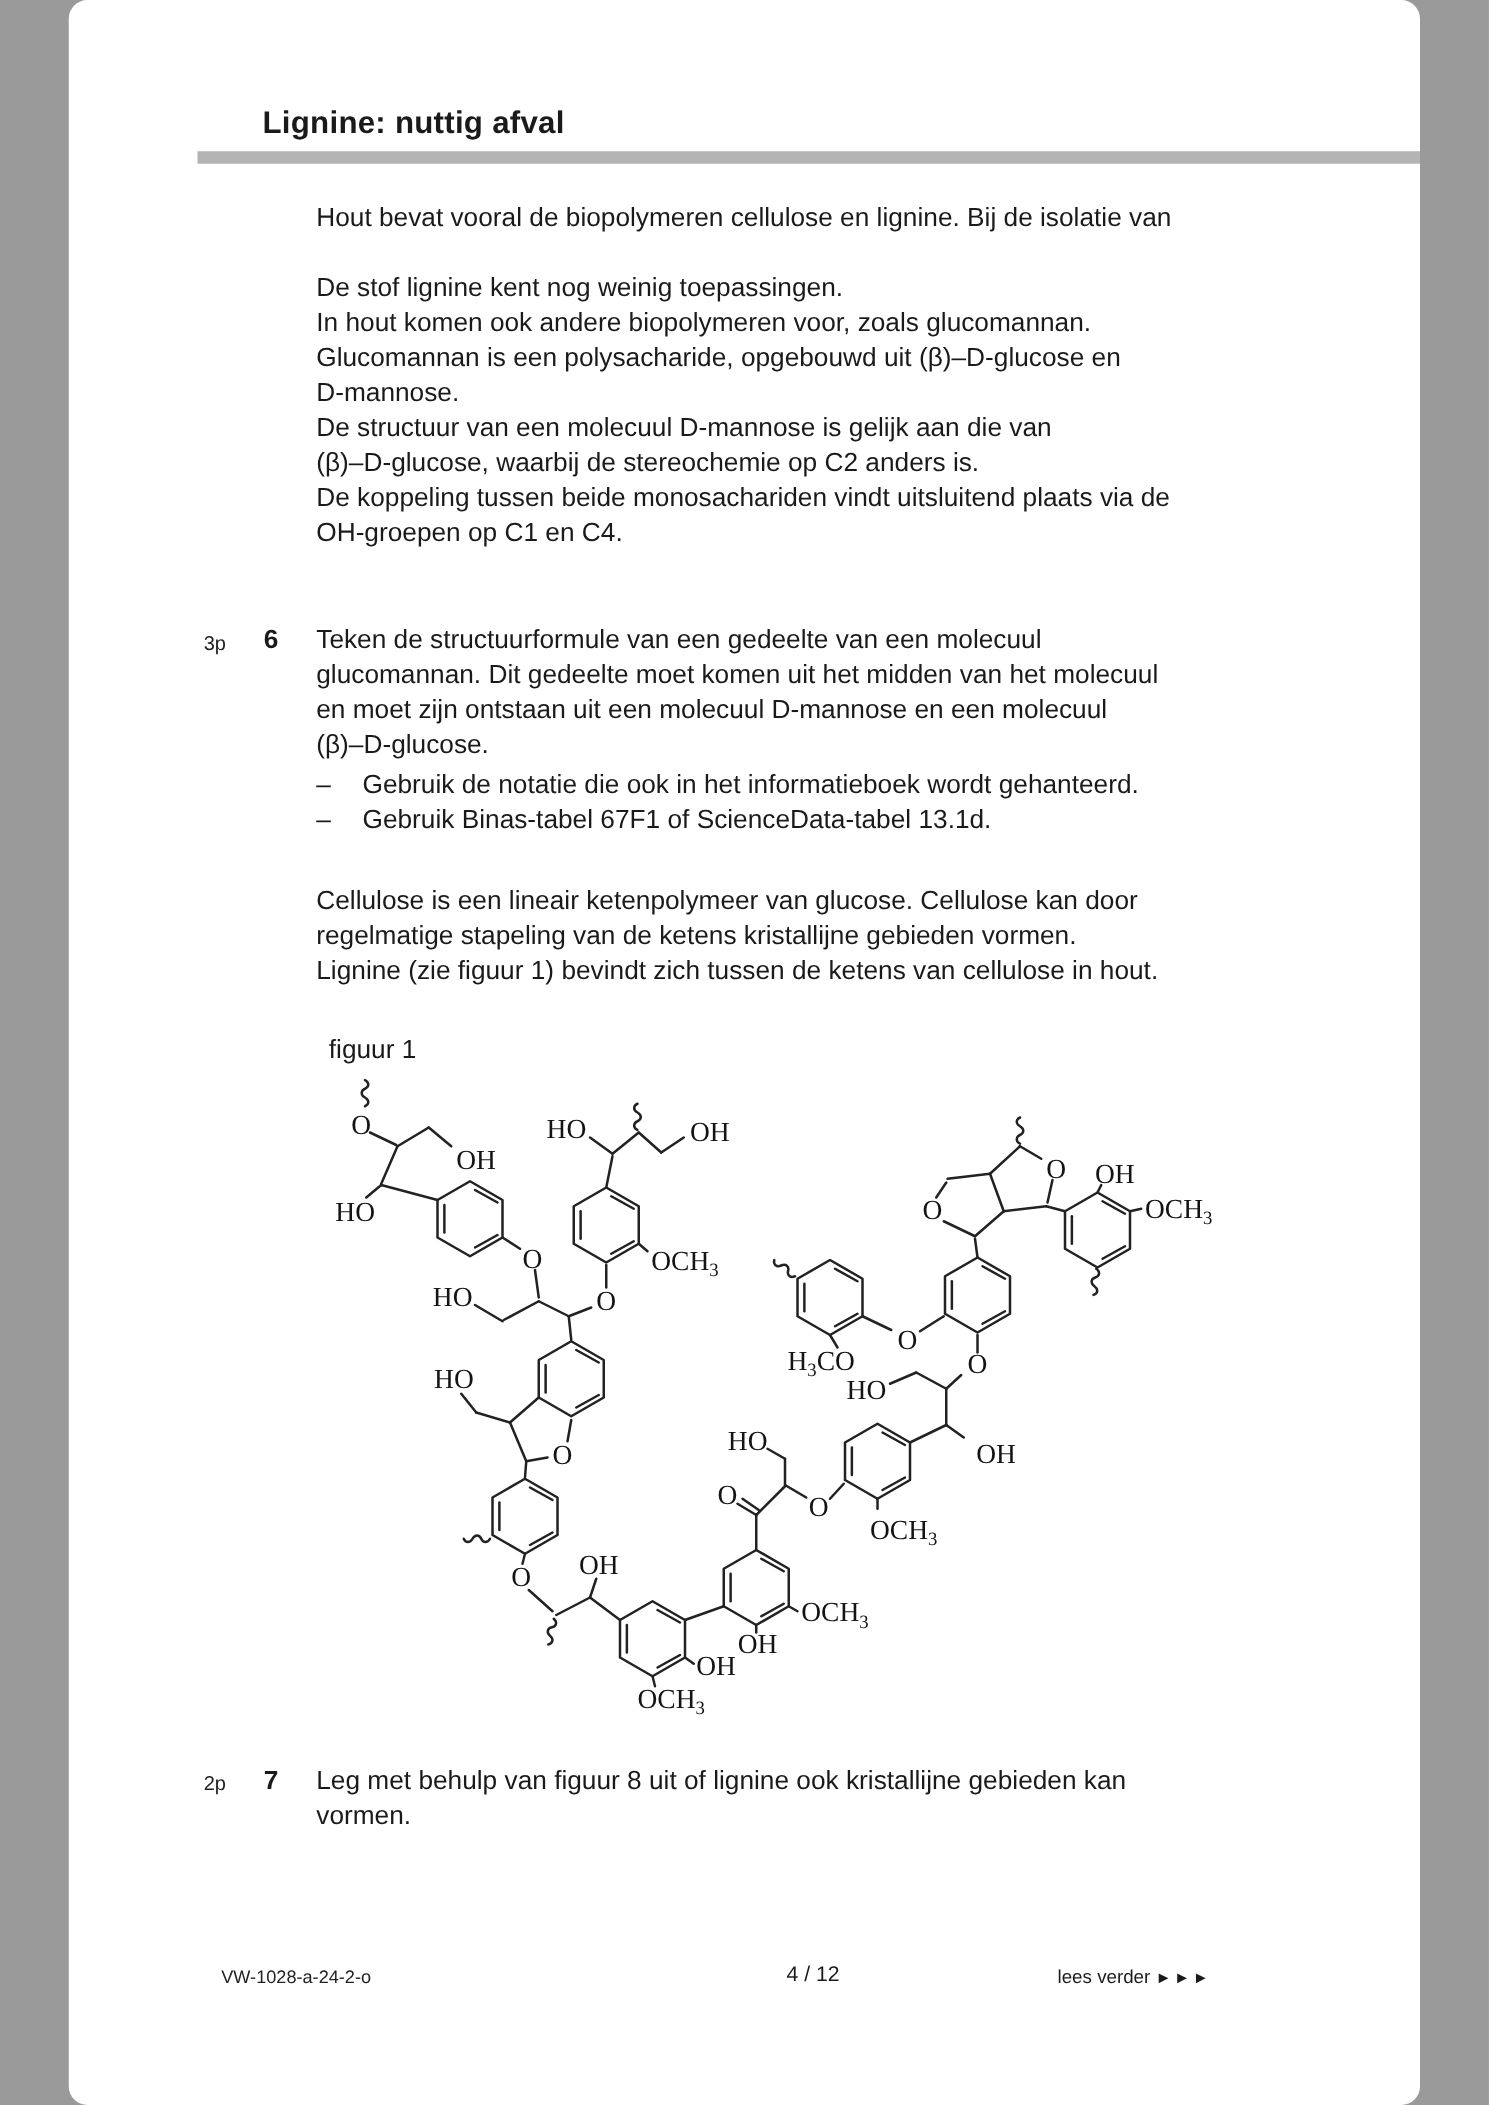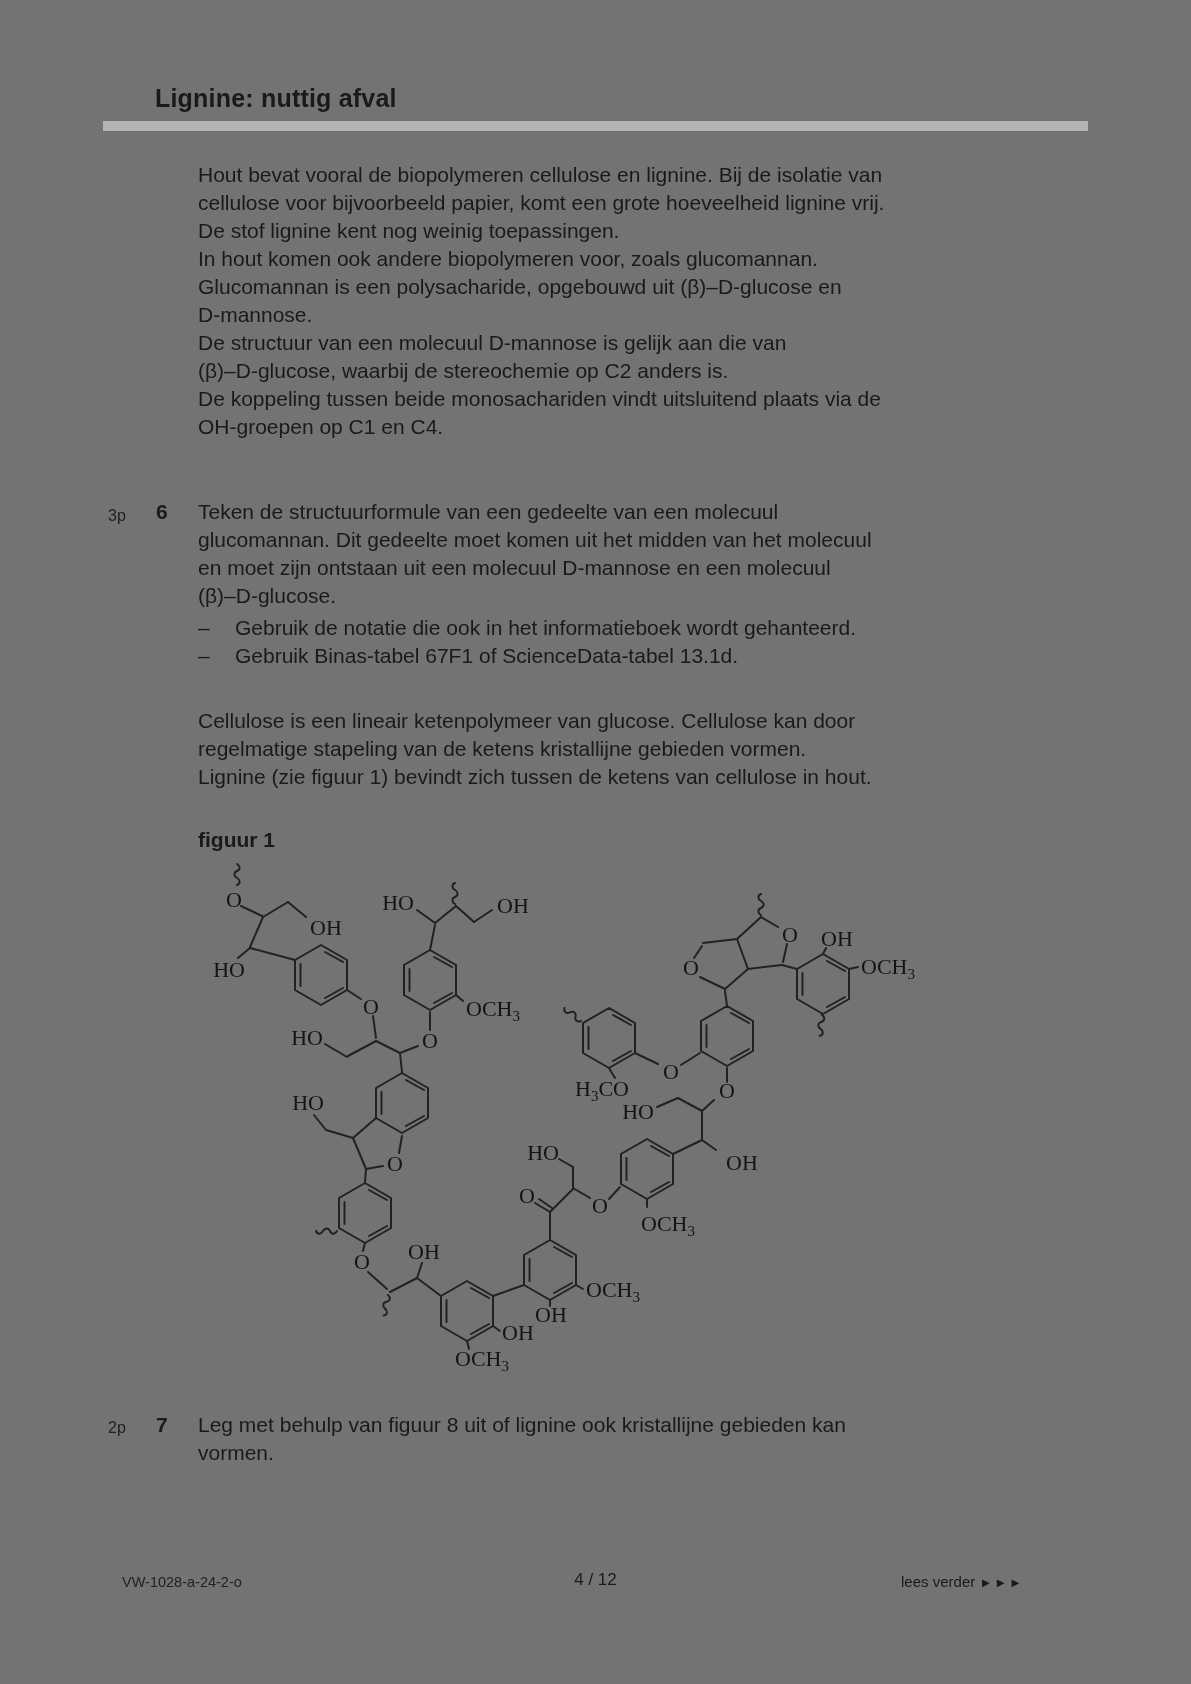--- a/index.html
+++ b/index.html
@@ -1,44 +1,43 @@
 <!DOCTYPE html>
 <html><head>
 <meta charset="utf-8">
 <style>
   html,body{margin:0;padding:0;background:#9a9a9a;}
-  .page{position:relative;width:1191px;height:1684px;background:#737373;margin:0 auto;
-        font-family:"Liberation Sans",sans-serif;color:#1a1a1a;overflow:hidden;}
+  .page{position:relative;width:1081px;height:1684px;background:#ffffff;margin:0 auto;
+        font-family:"Liberation Sans",sans-serif;color:#1a1a1a;overflow:hidden;border-radius:15px;}
   .title{position:absolute;left:155px;top:84px;margin:0;font-size:25px;font-weight:bold;
          letter-spacing:.2px;white-space:nowrap;}
   .bar{position:absolute;left:103px;top:121px;width:985px;height:10px;background:#b4b4b4;}
   .tl{position:absolute;left:198px;font-size:21px;line-height:28px;white-space:nowrap;}
   .pts{position:absolute;left:108px;font-size:16px;line-height:28px;color:#222;}
   .qnum{position:absolute;left:156px;font-size:21px;font-weight:bold;line-height:28px;}
   .dash{display:inline-block;width:37px;}
-  .figlabel{font-weight:bold;}
+  .figlabel{font-weight:normal;margin-left:10px;}
   .footer-left{position:absolute;left:122px;top:1574px;font-size:14.5px;color:#222;}
   .footer-center{position:absolute;left:0;top:1570px;width:1191px;text-align:center;font-size:17px;}
   .footer-right{position:absolute;right:167px;top:1573px;font-size:15px;white-space:nowrap;}
   .arrows{font-size:13px;letter-spacing:2px;}
   svg.fig{position:absolute;left:0;top:0;}
   .fig line,.fig path,.fig polygon{stroke:#222;stroke-width:2;fill:none;stroke-linecap:round;stroke-linejoin:round;}
   .fig text{font-family:"Liberation Serif","DejaVu Serif",serif;font-size:22px;fill:#141414;}
   .fig .sub{font-size:15px;}
 </style>
 </head>
 <body>
 
 <div class="page">
 
   <h1 class="title">Lignine: nuttig afval</h1>
   <div class="bar"></div>
 
   <div class="tl" style="top:161px">Hout bevat vooral de biopolymeren cellulose en lignine. Bij de isolatie van</div>
-  <div class="tl" style="top:189px">cellulose voor bijvoorbeeld papier, komt een grote hoeveelheid lignine vrij.</div>
   <div class="tl" style="top:245px">In hout komen ook andere biopolymeren voor, zoals glucomannan.</div>
   <div class="tl" style="top:217px">De stof lignine kent nog weinig toepassingen.</div>
   <div class="tl" style="top:273px">Glucomannan is een polysacharide, opgebouwd uit (β)–D-glucose en</div>
   <div class="tl" style="top:301px">D-mannose.</div>
   <div class="tl" style="top:329px">De structuur van een molecuul D-mannose is gelijk aan die van</div>
   <div class="tl" style="top:357px">(β)–D-glucose, waarbij de stereochemie op C2 anders is.</div>
   <div class="tl" style="top:385px">De koppeling tussen beide monosachariden vindt uitsluitend plaats via de</div>
   <div class="tl" style="top:413px">OH-groepen op C1 en C4.</div>
 
   <div class="pts" style="top:502px">3p</div>

